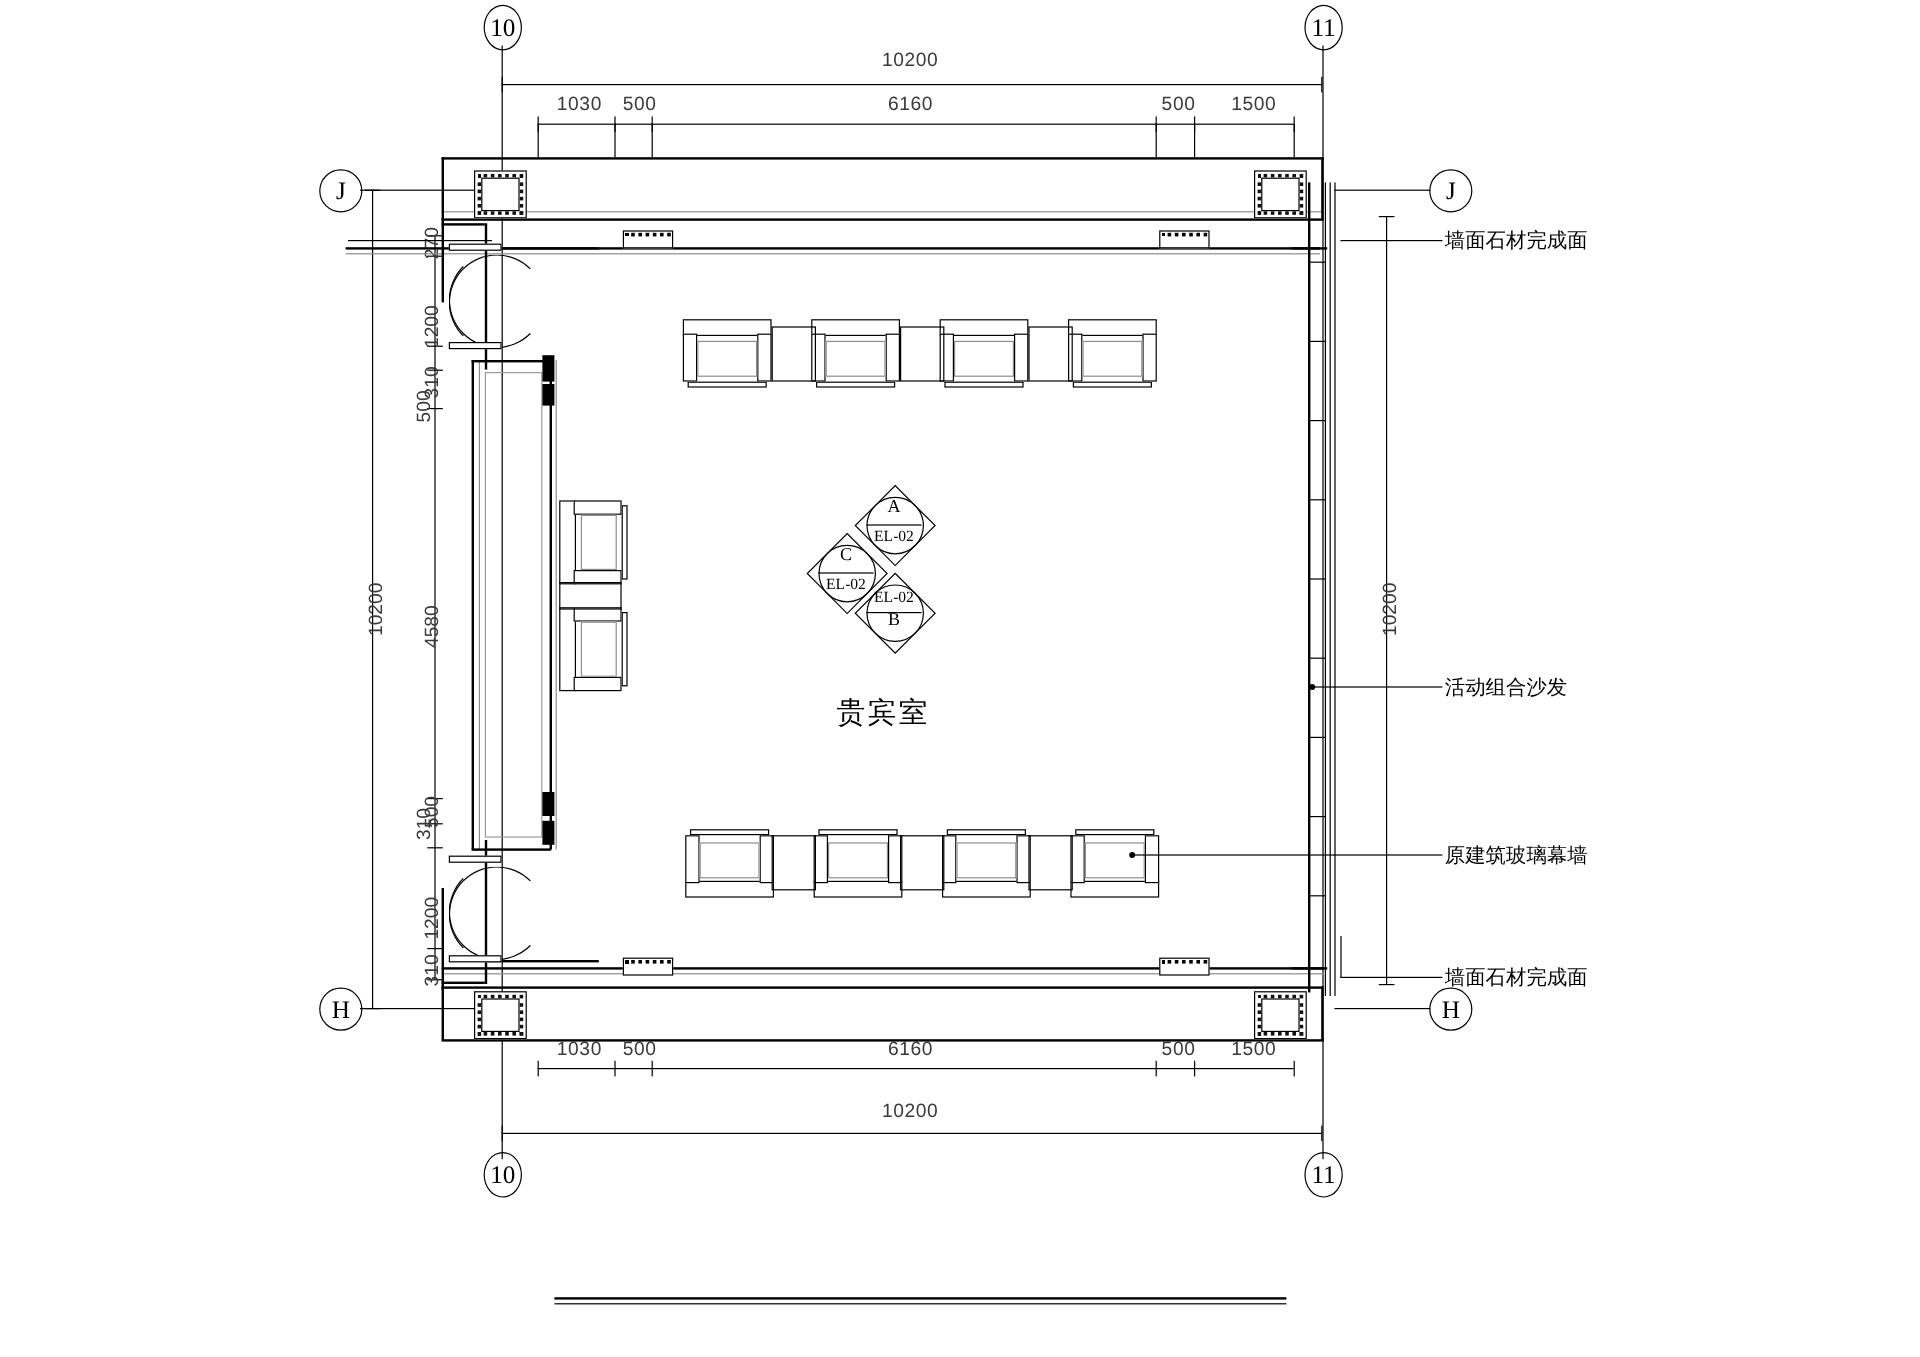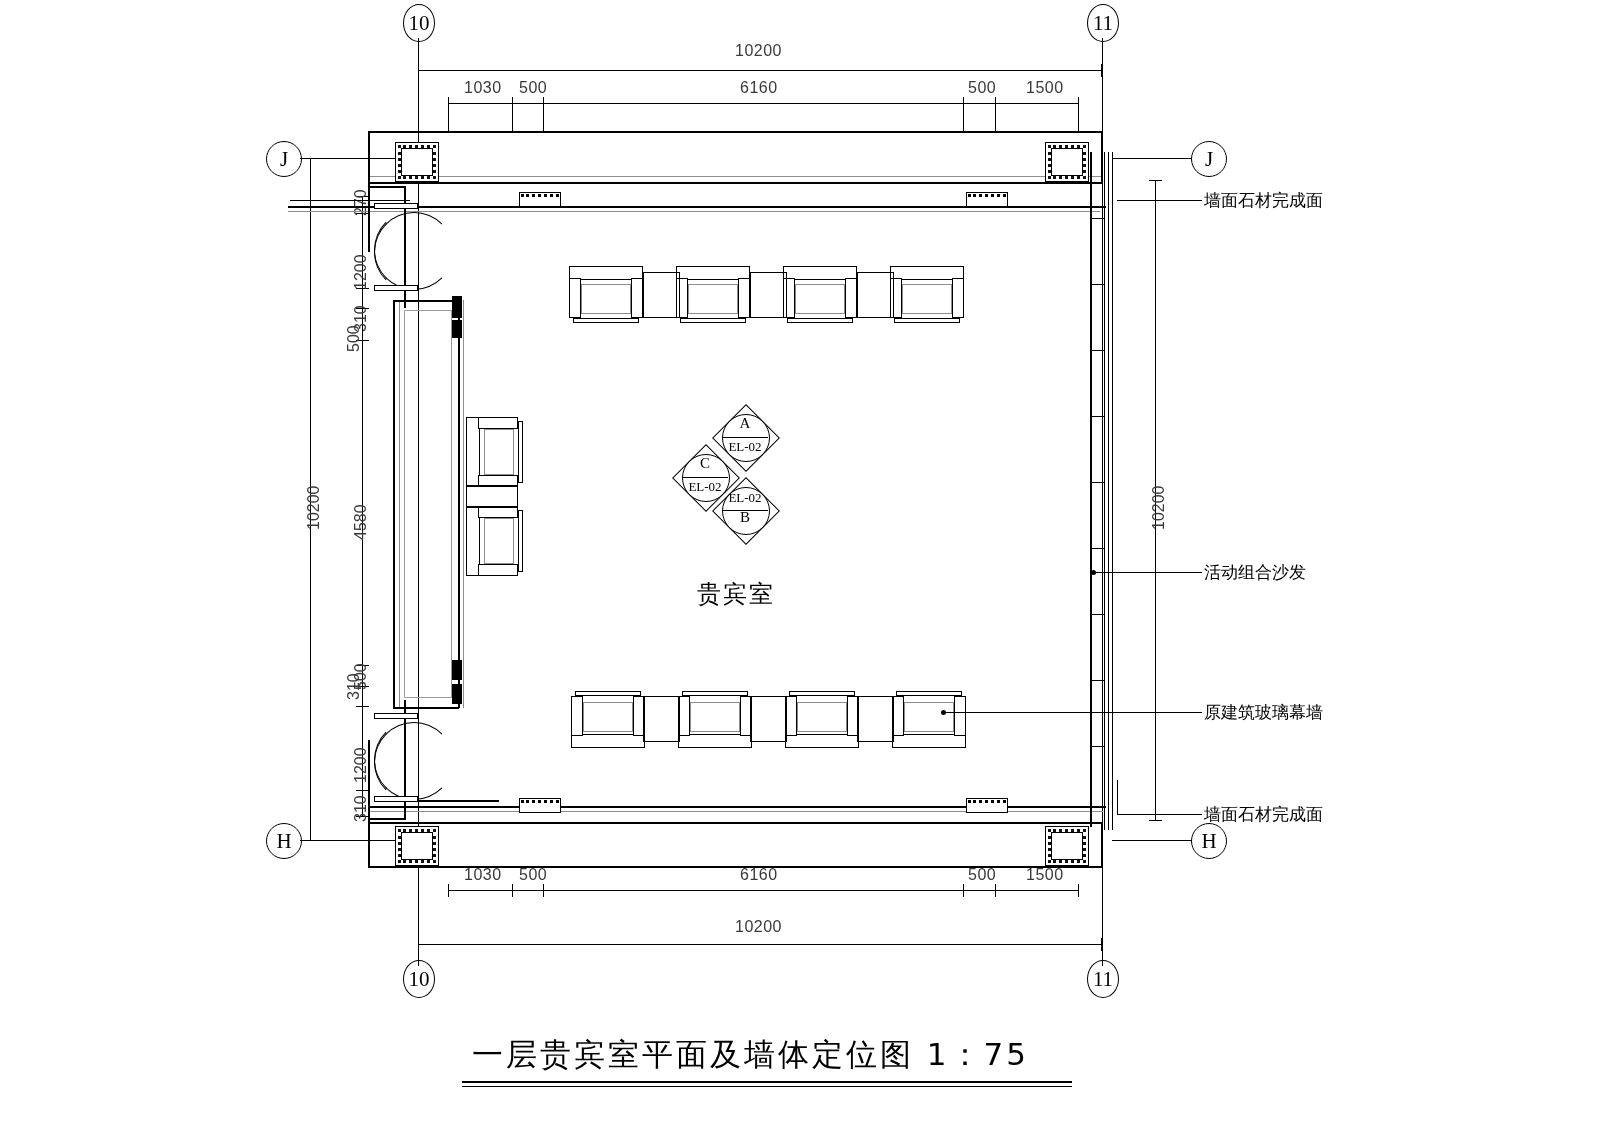--- a/index.html
+++ b/index.html
@@ -392,17 +392,16 @@
   <div class="ln hln" style="left:1094px;top:572px;width:108px;"></div>
   <div class="note" style="left:1204px;top:561px;">活动组合沙发</div>
 
   <div class="ln hln" style="left:944px;top:712px;width:258px;"></div>
   <div class="note" style="left:1204px;top:701px;">原建筑玻璃幕墙</div>
 
   <div class="ln hln" style="left:1117px;top:814px;width:85px;"></div>
   <div class="ln vln" style="left:1117px;top:780px;height:35px;"></div>
   <div class="note" style="left:1204px;top:803px;">墙面石材完成面</div>
 
-  <div class="title" style="left:472px;top:1034px;">一层贵宾室平面及墙体定位图 1：75</div>
   <div class="titleline" style="left:462px;top:1081px;width:610px;"></div>
   <div class="titleline2" style="left:462px;top:1086px;width:610px;"></div>
 
 </div>
 
 </body></html>

